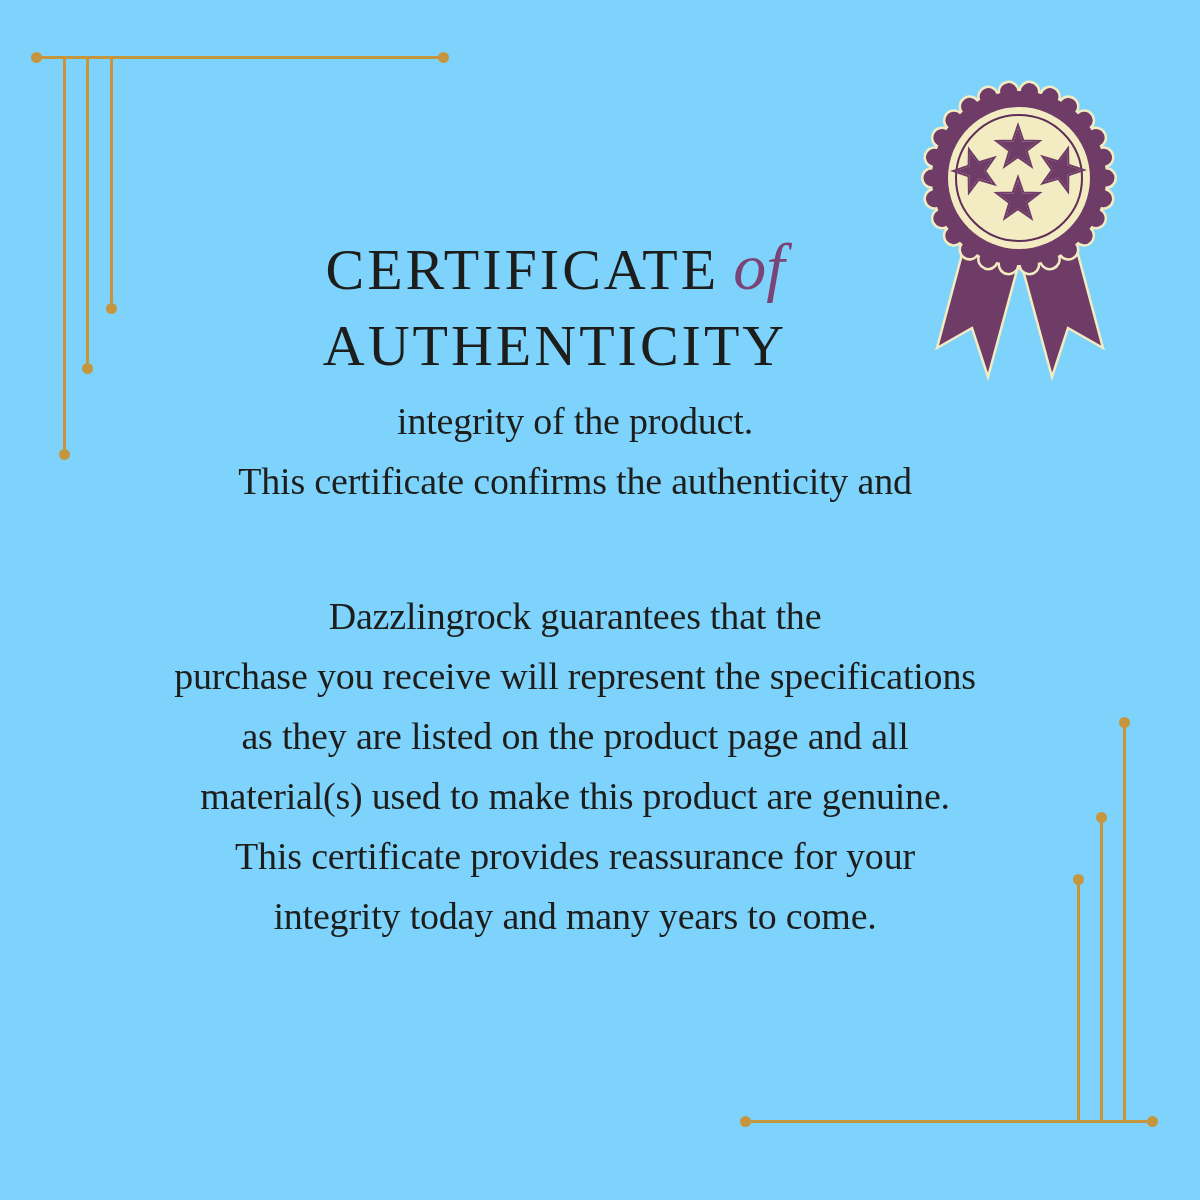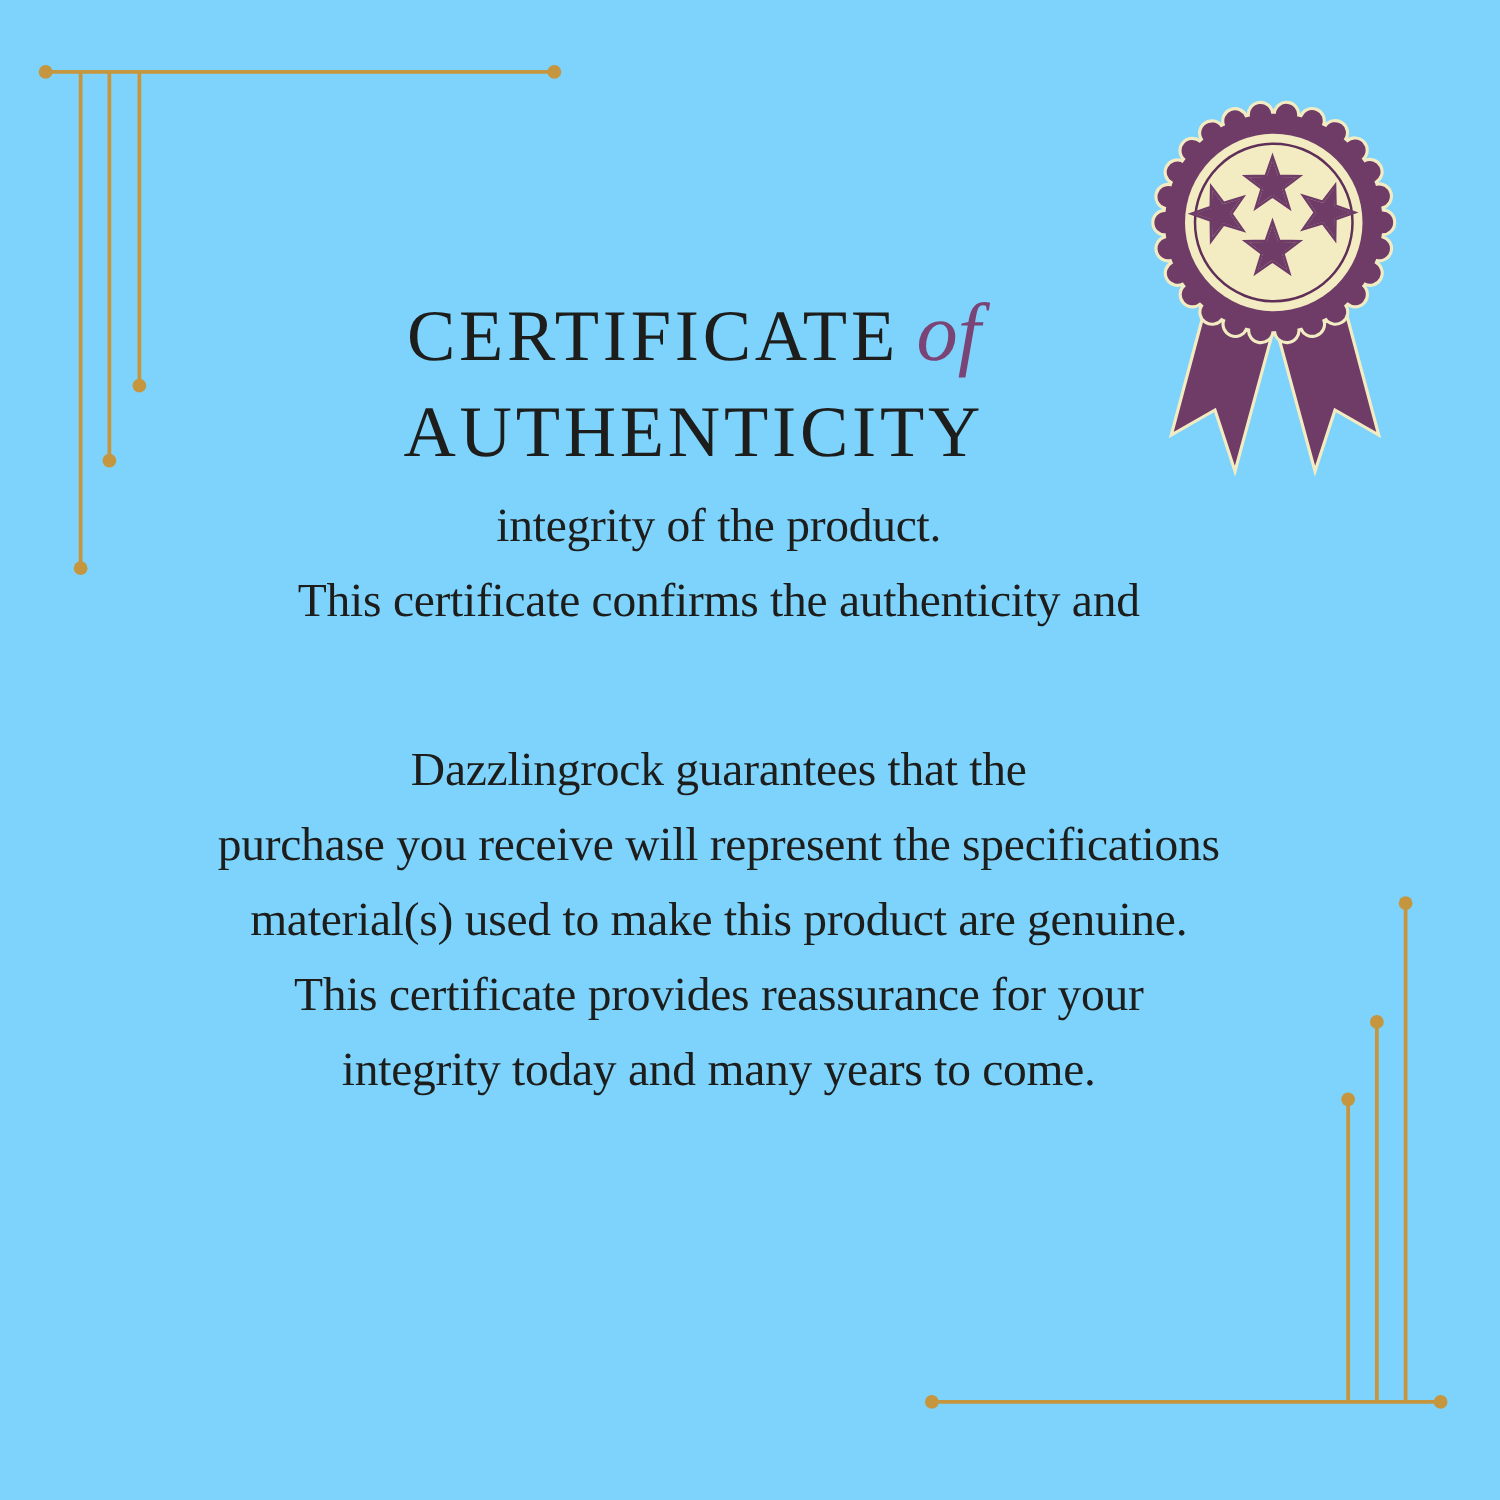--- a/index.html
+++ b/index.html
@@ -129,18 +129,19 @@
   </div>
 
   <div class="para intro">
     <div>integrity of the product.</div>
     <div>This certificate confirms the authenticity and</div>
   </div>
 
   <div class="para guarantee">
     <div>Dazzlingrock guarantees that the</div>
     <div>purchase you receive will represent the specifications</div>
+    <div>as they are listed on the product page and all</div>
     <div>material(s) used to make this product are genuine.</div>
     <div>This certificate provides reassurance for your</div>
     <div>integrity today and many years to come.</div>
   </div>
 
 </div>
 
 </body></html>

